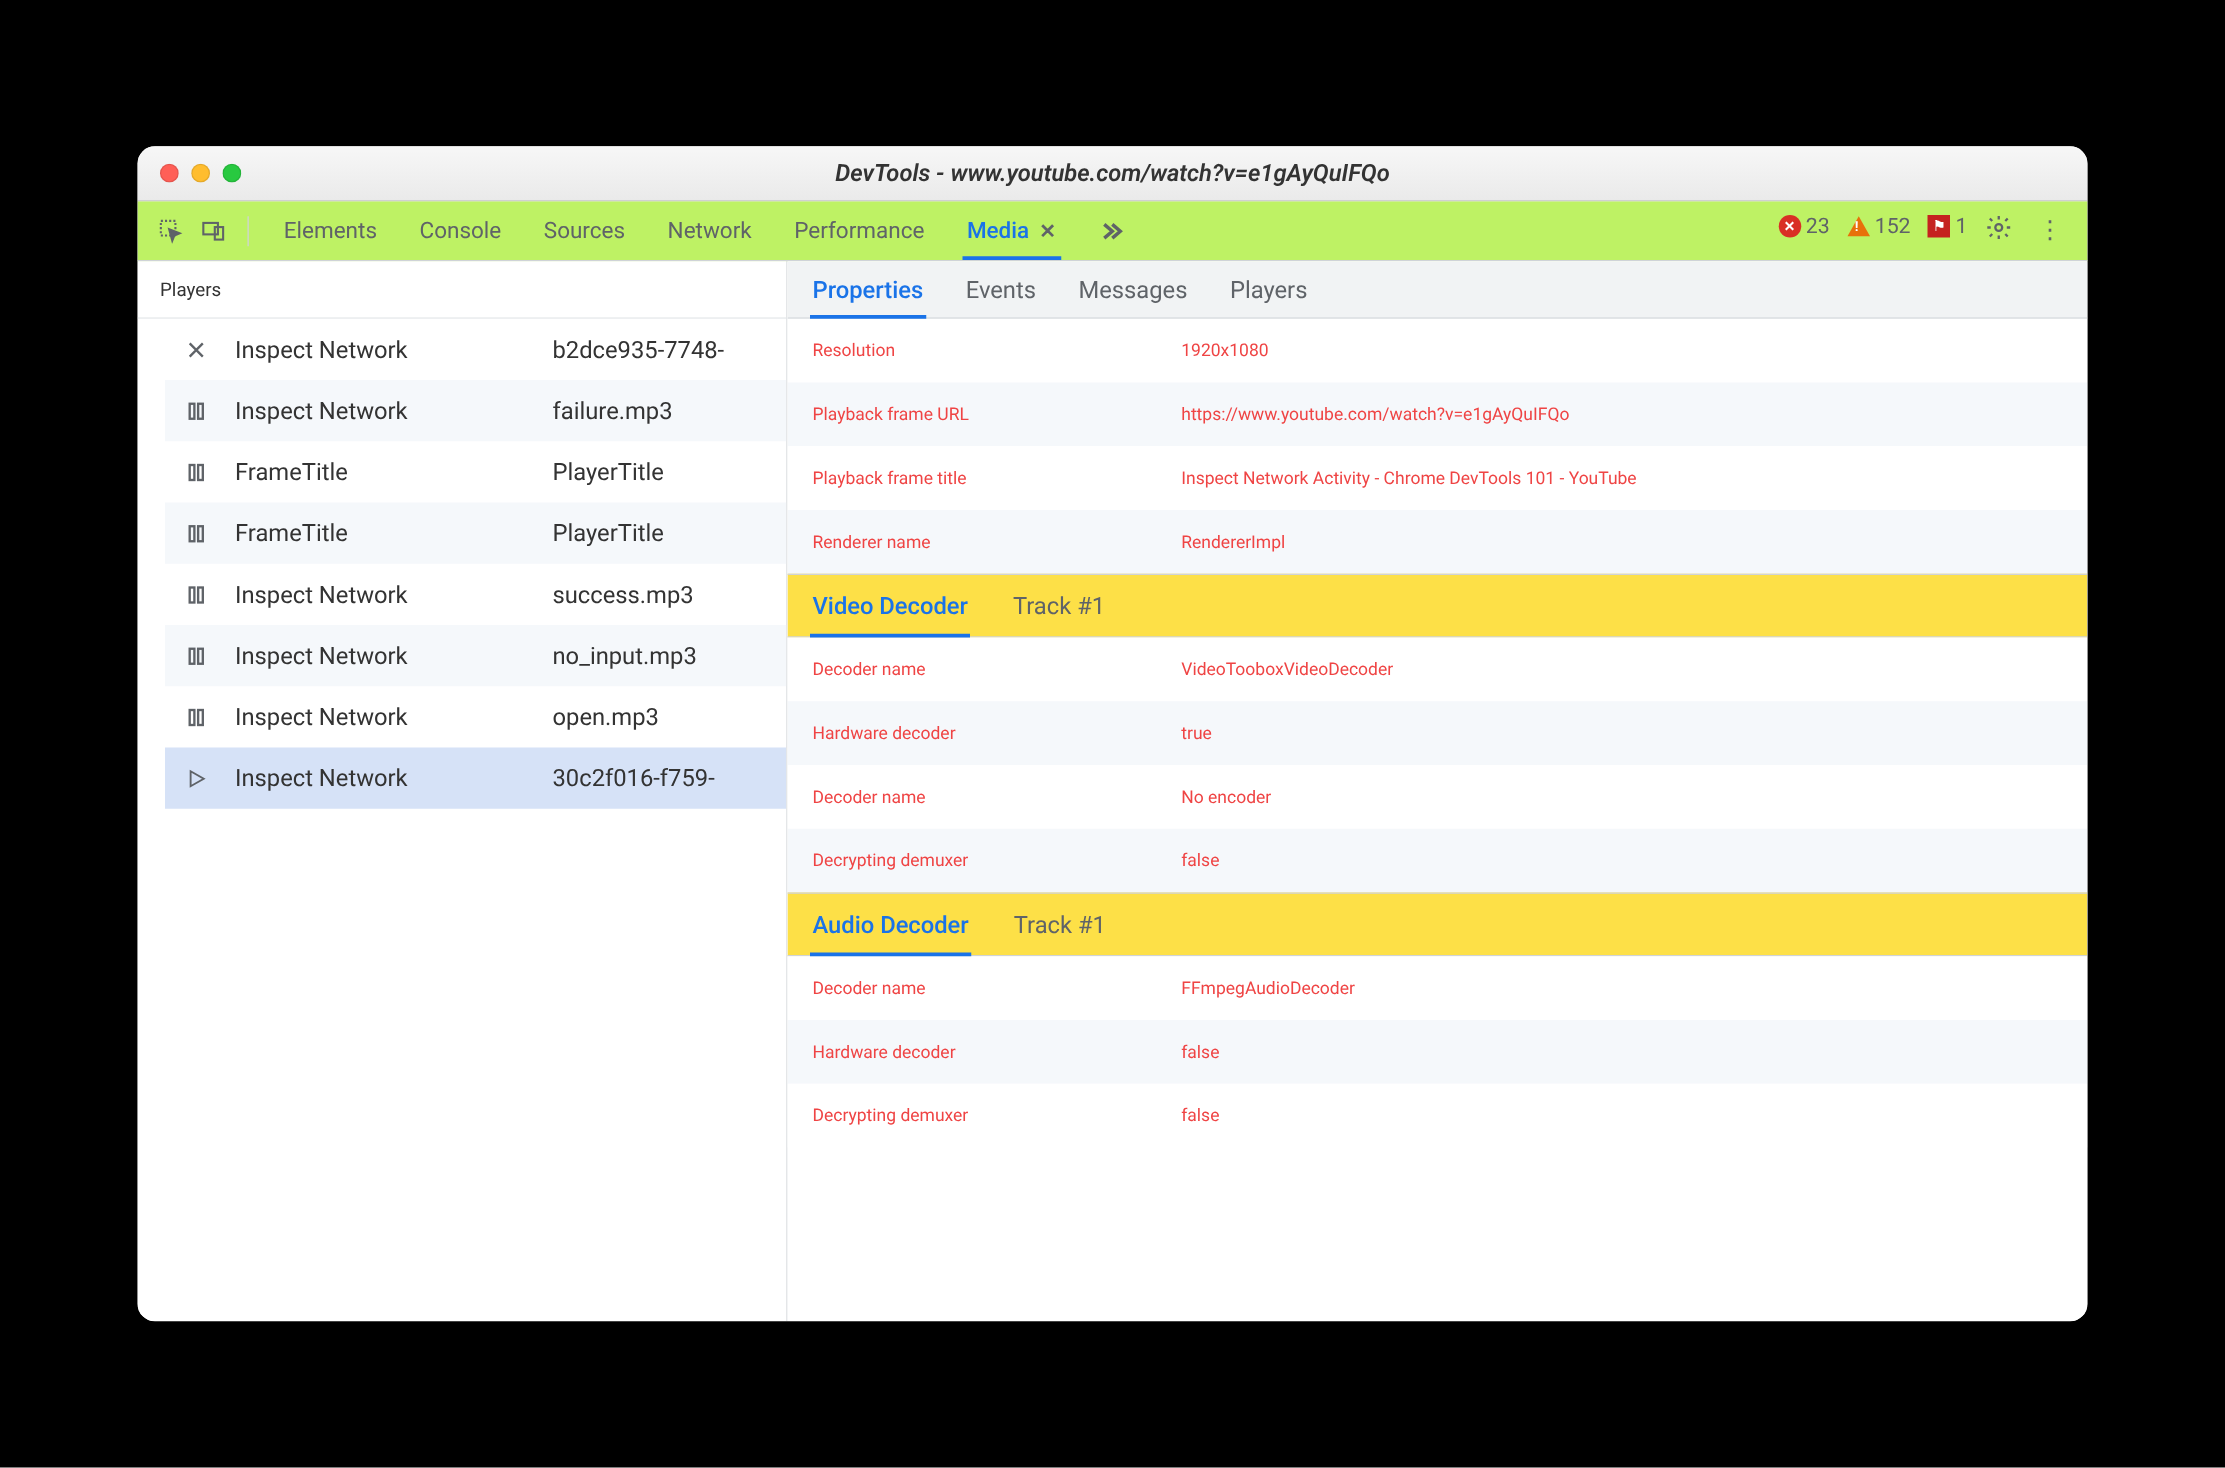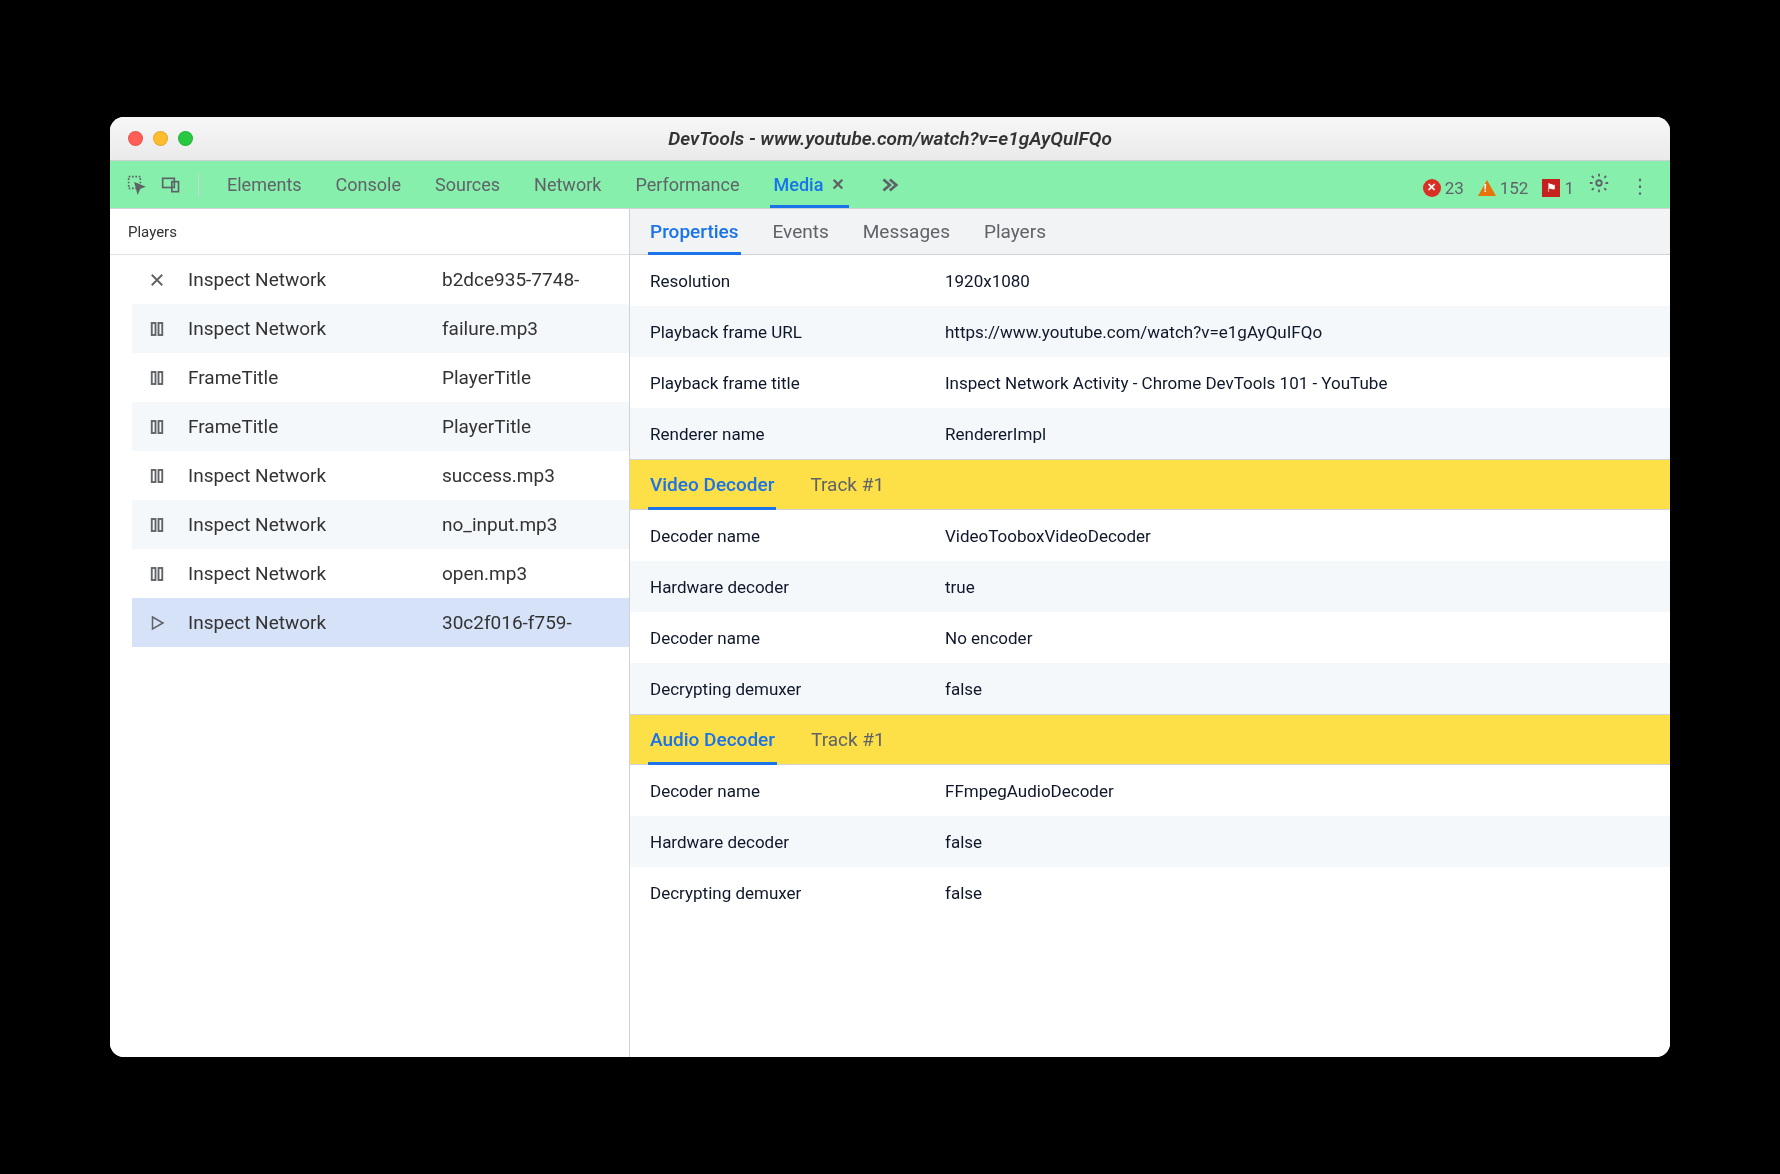--- a/index.html
+++ b/index.html
@@ -39,21 +39,21 @@
     position: absolute;
     left:0; right:0;
     text-align: center;
     font-size: 19px;
     font-weight: 600;
     color: #333;
     font-style: italic;
   }
   .toolbar {
     height: 48px;
-    background: #86efac;
+    background: #bef264;
     border-bottom: 1px solid #cfd3d7;
     display: flex;
     align-items: center;
     padding: 0 14px;
     gap: 8px;
     font-size: 18px;
     color: #5f6368;
   }
   .toolbar .icbtn {
     width:26px;
@@ -66,21 +66,21 @@
     width:1px; height:24px; background:#d0d3d6; margin:0 6px;
   }
   .tabs { display:flex; align-items:center; gap:30px; margin-left:12px; }
   .tabs .tab { cursor:pointer; color:#5f6368; padding:0 2px; display:flex; align-items:center; gap:8px;}
   .tabs .tab.active { color:#1a73e8; position:relative; font-weight:500;}
   .tabs .tab.active::after{
     content:""; position:absolute; left:-2px; right:-2px; bottom:-13px; height:3px; background:#1a73e8;
   }
   .closex { color:#5f6368; font-size:16px; cursor:pointer; font-weight:bold;}
   .more { cursor:pointer; display:flex; align-items:center;}
-  .rightcluster { margin-left:auto; display:flex; align-items:flex-end; gap:14px; font-size:17px;}
+  .rightcluster { margin-left:auto; display:flex; align-items:flex-start; gap:14px; font-size:17px;}
   .badge { display:flex; align-items:center; gap:4px; cursor:pointer;}
   .b-err { width:18px;height:18px;border-radius:50%;background:#d93025;display:flex;align-items:center;justify-content:center;}
   .b-err::before{content:"✕";color:#fff;font-size:11px;font-weight:bold;}
   .b-warn { width:0;height:0;border-left:9px solid transparent;border-right:9px solid transparent;border-bottom:16px solid #e8710a; position:relative;}
   .b-warn::after{content:"!";color:#fff;font-size:11px;font-weight:bold;position:absolute;left:-3px;top:2px;}
   .b-flag { width:18px;height:18px;background:#c5221f;display:flex;align-items:center;justify-content:center;}
   .b-flag::before{content:"⚑";color:#fff;font-size:12px;}
   .gear, .kebab { cursor:pointer; color:#5f6368; }
   .gear svg { width:22px; height:22px; }
   .kebab { font-size:20px; padding:0 6px;}
@@ -135,22 +135,22 @@
   .subtabs .st.active { color:#1a73e8; font-weight:500;}
   .subtabs .st.active::after{
     content:""; position:absolute; left:-2px;right:-2px;bottom:-12px;height:3px;background:#1a73e8;
   }
   .proplist {}
   .prop {
     display:grid;
     grid-template-columns: 295px 1fr;
     height:51px;
     align-items:center;
-    font-size:17px;
-    color:#0f172a;
+    font-size:14px;
+    color:#ef4444;
     padding-left:20px;
   }
   .prop:nth-child(odd){ background:#fff;}
   .prop:nth-child(even){ background:#f5f8fb;}
   .section {
     height:51px;
     background:#fde047;
     border-top:1px solid #cfd3d7;
     border-bottom:1px solid #cfd3d7;
     display:flex;

